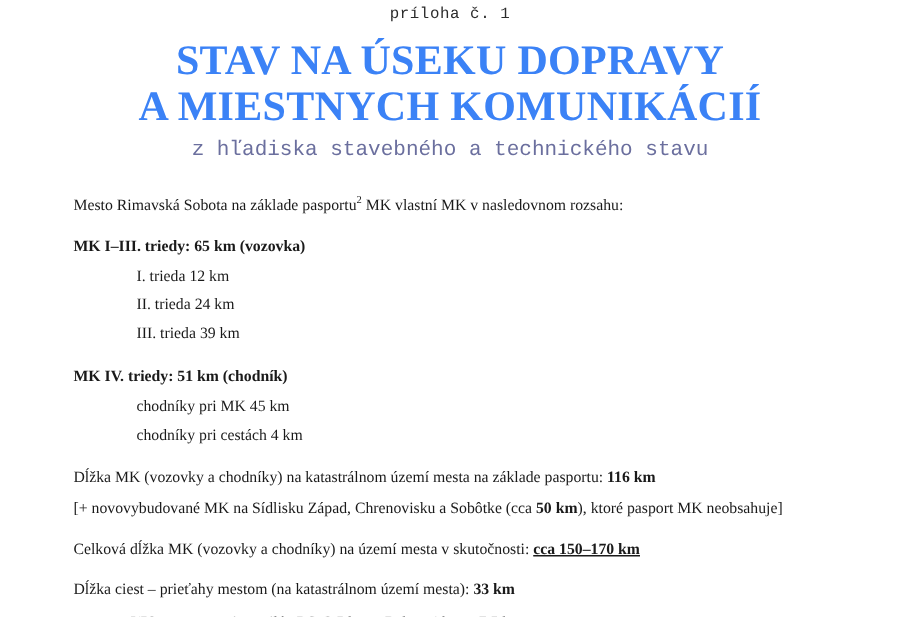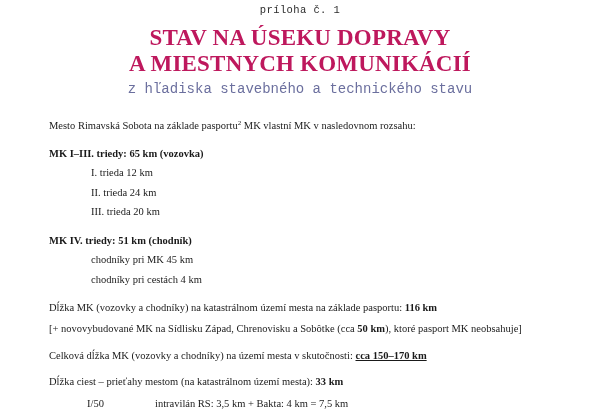--- a/index.html
+++ b/index.html
@@ -30,22 +30,22 @@
     font-size: 10.5px;
     letter-spacing: 0.4px;
     color: #2b2b2b;
     padding-top: 4px;
     margin: 0;
   }
 
   .doc-title {
     text-align: center;
     margin: 9px 0 0 0;
-    color: #be185d;
-    font-size: 23px;
+    color: #3b82f6;
+    font-size: 28px;
     font-weight: bold;
     line-height: 1.12;
     letter-spacing: 0.2px;
   }
   .doc-title .title-line {
     display: block;
     white-space: nowrap;
   }
 
   .doc-subtitle {
@@ -142,21 +142,21 @@
 
 
     <p class="para"><span>Mesto Rimavská Sobota na základe pasportu</span><sup>2</sup><span> MK vlastní MK v nasledovnom rozsahu:</span></p>
 
     <div class="spacer-sm"></div>
 
     <div class="block">
       <p class="block-title">MK I–III. triedy: 65 km (vozovka)</p>
       <p class="block-item">I. trieda 12 km</p>
       <p class="block-item">II. trieda 24 km</p>
-      <p class="block-item">III. trieda 20 km</p>
+      <p class="block-item">III. trieda 39 km</p>
     </div>
 
     <div class="spacer-sm"></div>
 
     <div class="block">
       <p class="block-title">MK IV. triedy: 51 km (chodník)</p>
       <p class="block-item">chodníky pri MK 45 km</p>
       <p class="block-item">chodníky pri cestách 4 km</p>
     </div>
 

